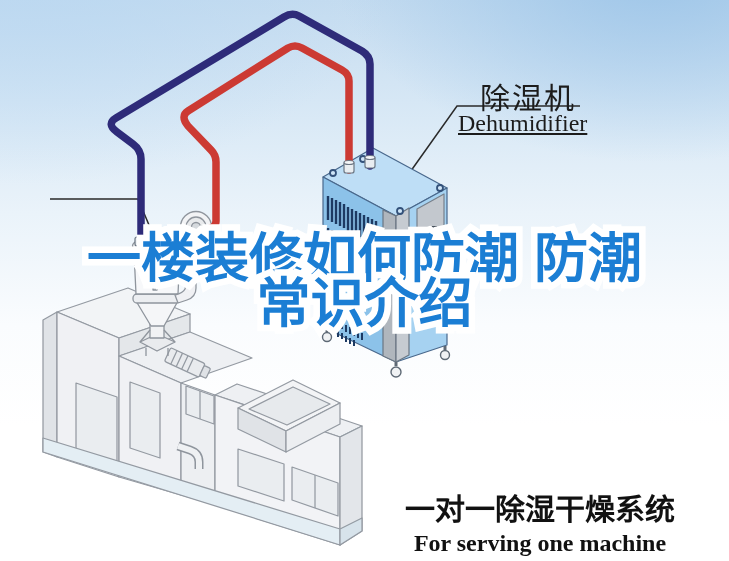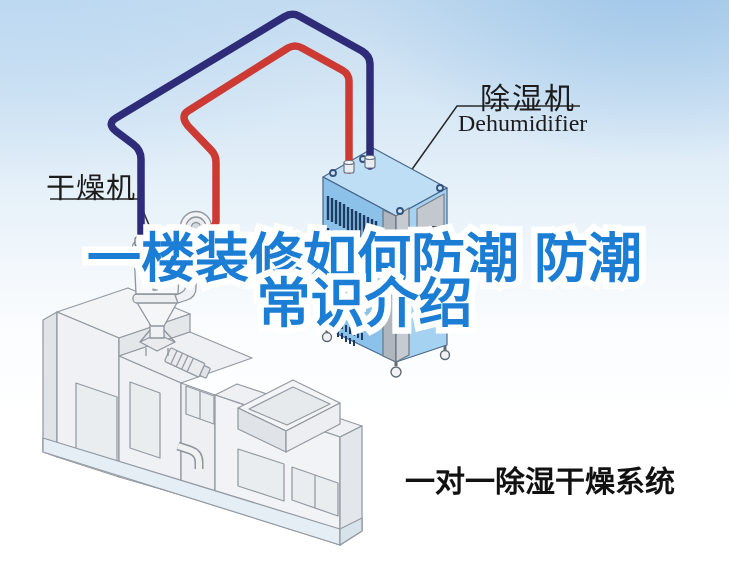--- a/index.html
+++ b/index.html
@@ -8,28 +8,28 @@
     background:
       radial-gradient(ellipse 460px 280px at 90% -6%, rgba(155,196,232,.95) 0%, rgba(155,196,232,0) 70%),
       radial-gradient(ellipse 500px 320px at 4% -10%, rgba(185,215,241,.9) 0%, rgba(185,215,241,0) 75%),
       linear-gradient(180deg,#c5dcf0 0%,#d6e7f5 18%,#eaf3fa 38%,#fafcfe 58%,#ffffff 76%,#ffffff 100%);
   }
   svg{position:absolute;left:0;top:0;}
   .lbl{position:absolute;color:#1c1c1c;}
   #lbl-hopper-cn{left:46px;top:164px;font-size:29px;letter-spacing:1px;}
   #lbl-hopper-en{left:50px;top:203px;font-size:26px;font-family:"Liberation Serif",serif;}
   #lbl-dehum-cn{left:480px;top:74px;font-size:30px;letter-spacing:2px;text-align:right;}
-  #lbl-dehum-en{left:458px;top:110px;font-size:24px;font-family:"Liberation Serif",serif;}
+  #lbl-dehum-en{left:458px;top:110px;font-size:24px;font-family:"Liberation Serif",serif;text-decoration:underline;}
   #headline{position:absolute;left:0;right:0;top:236px;text-align:center;font-weight:bold;
     font-size:54px;line-height:45px;color:#1b7ed4;}
   #headline .hl-line{position:relative;display:block;}
   #headline .stroke{position:absolute;left:0;right:0;top:0;-webkit-text-stroke:13px #ffffff;color:#fff;}
   #headline .fill{position:relative;}
   #caption{position:absolute;left:385px;top:457px;width:310px;text-align:center;}
-  #caption-cn{font-size:30px;font-weight:bold;color:#111;}
+  #caption-cn{font-size:30px;font-weight:bold;color:#111;margin-top:28px;}
   #caption-en{font-size:24px;font-weight:bold;color:#111;font-family:"Liberation Serif",serif;margin-top:1px;}
 </style>
 </head>
 <body>
 
 <div id="stage">
 <svg width="729" height="561" viewBox="0 0 729 561">
 
   <g stroke="#949aa2" stroke-width="1.25" fill="none" stroke-linejoin="round">
     <path d="M57,312 L43,320 L43,452 L57,457 Z" fill="#e0e3e7"></path>
@@ -134,25 +134,25 @@
     <g stroke="#6b7683" stroke-width="1.2">
       <rect x="344" y="162" width="10" height="11" rx="2" fill="#e9edf1"></rect>
       <ellipse cx="349" cy="162.5" rx="5" ry="2" fill="#f4f6f8"></ellipse>
       <rect x="365" y="157" width="10" height="11" rx="2" fill="#e9edf1"></rect>
       <ellipse cx="370" cy="157.5" rx="5" ry="2" fill="#f4f6f8"></ellipse>
       <rect x="135" y="237" width="11" height="9" rx="2" fill="#e9edf1"></rect>
     </g>
   </g>
 </svg>
 
-<div class="lbl" id="lbl-hopper-cn" lang="zh-CN">干燥机</div>
 <div class="lbl" id="lbl-dehum-cn" lang="zh-CN">除湿机</div>
 <div class="lbl" id="lbl-dehum-en">Dehumidifier</div>
 
 <div id="headline" lang="zh-CN">
   <span class="hl-line"><span class="stroke">一楼装修如何防潮 防潮</span><span class="fill">一楼装修如何防潮 防潮</span></span>
   <span class="hl-line"><span class="stroke">常识介绍</span><span class="fill">常识介绍</span></span>
 </div>
 
 <div id="caption">
   <div id="caption-cn" lang="zh-CN">一对一除湿干燥系统</div>
+  <div id="caption-en">For serving one machine</div>
 </div>
 </div>
 
 </body></html>

